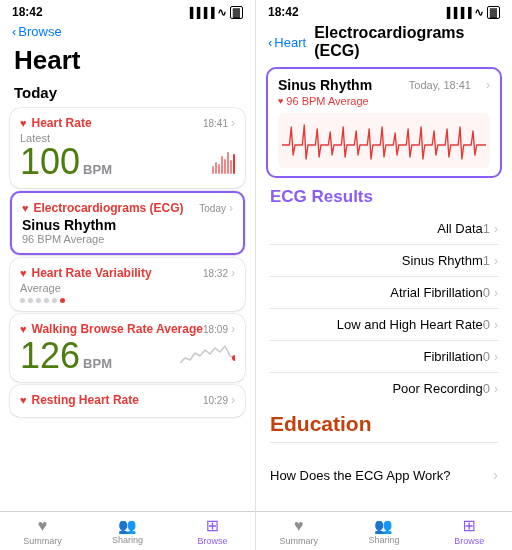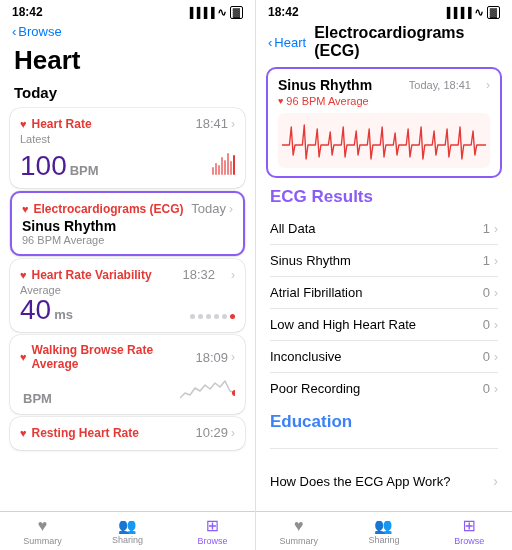--- a/index.html
+++ b/index.html
@@ -105,21 +105,21 @@
       gap: 5px;
     }
 
     .card-title {
       font-size: 12px;
       font-weight: 600;
       color: #e53935;
     }
 
     .card-time {
-      font-size: 13px;
+      font-size: 10px;
       color: #8e8e93;
     }
 
     .card-chevron {
       color: #c7c7cc;
       font-size: 12px;
     }
 
     .card-subtitle {
       font-size: 11px;
@@ -127,23 +127,23 @@
       margin-top: 1px;
     }
 
     .card-value-row {
       display: flex;
       align-items: baseline;
       justify-content: space-between;
     }
 
     .card-value {
-      font-size: 28px;
+      font-size: 36px;
       font-weight: 300;
-      color: #4c1d95;
+      color: #4d7c0f;
       line-height: 1;
     }
 
     .card-unit {
       font-size: 13px;
       color: #8e8e93;
       margin-left: 3px;
       font-weight: 700;
     }
 
@@ -270,21 +270,21 @@
 
     .results-title {
       font-size: 17px;
       font-weight: 700;
       color: #8b5cf6;
       margin-bottom: 6px;
     }
 
     .result-row {
       display: flex;
-      justify-content: space-between;
+      justify-content: flex-end;
       align-items: center;
       padding: 8px 0;
       border-bottom: 0.5px solid #e5e5ea;
     }
 
     .result-row:last-child { border-bottom: none; }
 
     .result-label {
       font-size: 13px;
       color: #000;
@@ -304,24 +304,24 @@
     .result-chevron {
       color: #c7c7cc;
       font-size: 12px;
     }
 
     .education-section {
       padding: 6px 14px 2px;
     }
 
     .education-title {
-      font-size: 17px;
+      font-size: 21px;
       font-weight: 700;
-      color: #3b82f6;
-      margin-bottom: 16px;
+      color: #c2410c;
+      margin-bottom: 6px;
     }
 
     .education-row {
       display: flex;
       justify-content: space-between;
       align-items: center;
       padding: 24px 0;
       border-top: 0.5px solid #e5e5ea;
     }
 
@@ -415,31 +415,27 @@
       <div class="card-ecg-subtitle">Sinus Rhythm</div>
       <div class="card-ecg-avg">96 BPM Average</div>
     </div>
 
     <div class="card">
       <div class="card-header">
         <div class="card-title-row">
           <span style="color:#e53935; font-size:11px;">♥</span>
           <span class="card-title">Heart Rate Variability</span>
         </div>
-        <div style="display:flex;align-items:center;gap:16px;">
+        <div style="display:flex;align-items:center;gap:3px;">
           <span class="card-time">18:32</span>
           <span class="card-chevron">›</span>
         </div>
       </div>
       <div class="card-subtitle">Average</div>
       <div class="card-value-row">
-        <div style="display:flex;align-items:baseline;">
-          <span class="card-value">40</span>
-          <span class="card-unit">ms</span>
-        </div>
         <div class="dots-row">
           <div class="dot"></div>
             <div class="dot"></div>
             <div class="dot"></div>
           <div class="dot"></div>
             <div class="dot"></div>
             <div class="dot active"></div>
         </div>
       </div>
     </div>
@@ -450,20 +446,21 @@
           <span style="color:#e53935; font-size:11px;">♥</span>
           <span class="card-title">Walking Browse Rate Average</span>
         </div>
         <div style="display:flex;align-items:center;gap:3px;">
           <span class="card-time">18:09</span>
           <span class="card-chevron">›</span>
         </div>
       </div>
       <div class="card-value-row">
         <div style="display:flex;align-items:baseline;">
+          <span class="card-value">126</span>
           <span class="card-unit">BPM</span>
         </div>
 
         <div class="walking-sparkline">
           <svg width="55" height="30" viewBox="0 0 55 30">
             <polyline points="0,25 5,20 10,22 15,15 20,18 25,12 30,16 35,10 40,14 45,8 50,18 55,20" fill="none" stroke="#c7c7cc" stroke-width="1.5" stroke-linejoin="round"></polyline>
             <circle cx="55" cy="20" r="3" fill="#e53935"></circle>
           </svg>
         </div>
       </div>
@@ -584,21 +581,21 @@
           </div>
         </div>
         <div class="result-row">
           <span class="result-label">Low and High Heart Rate</span>
           <div class="result-value-row">
             <span class="result-count">0</span>
             <span class="result-chevron">›</span>
           </div>
         </div>
         <div class="result-row">
-          <span class="result-label">Inconclusive</span>
+          <span class="result-label">Fibrillation</span>
           <div class="result-value-row">
             <span class="result-count">0</span>
             <span class="result-chevron">›</span>
           </div>
         </div>
         <div class="result-row">
           <span class="result-label">Poor Recording</span>
           <div class="result-value-row">
             <span class="result-count">0</span>
             <span class="result-chevron">›</span>

